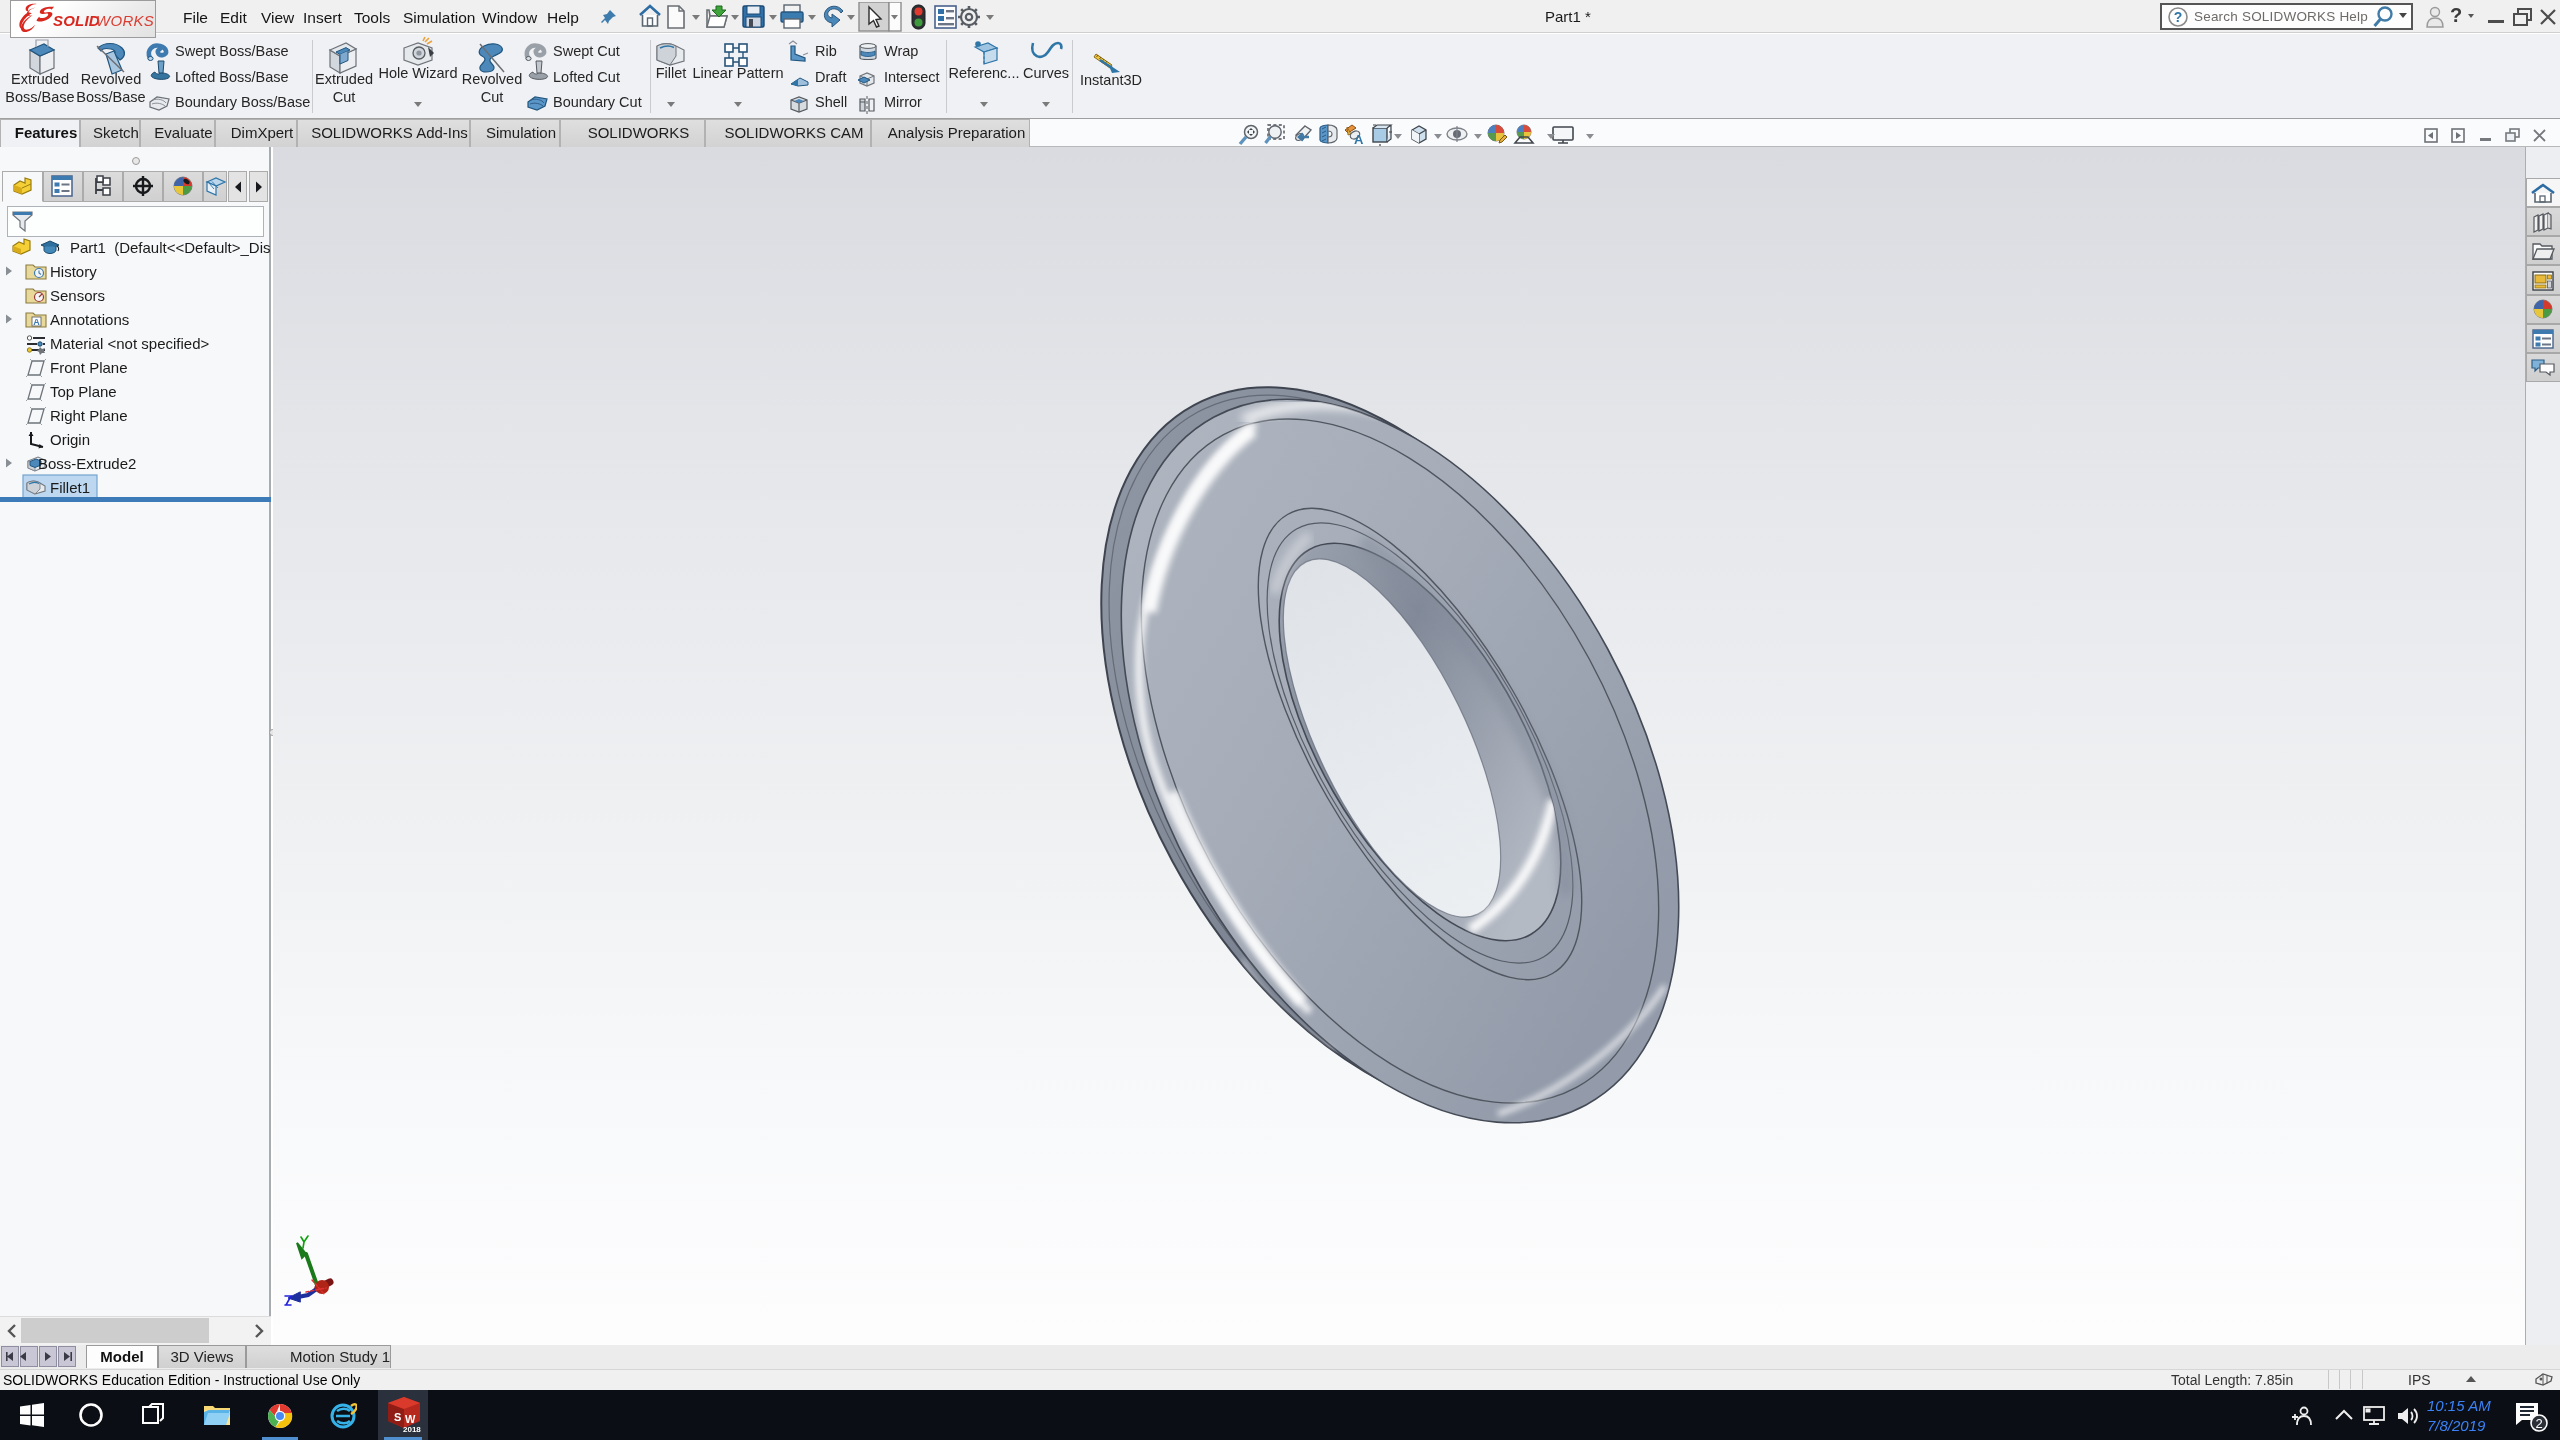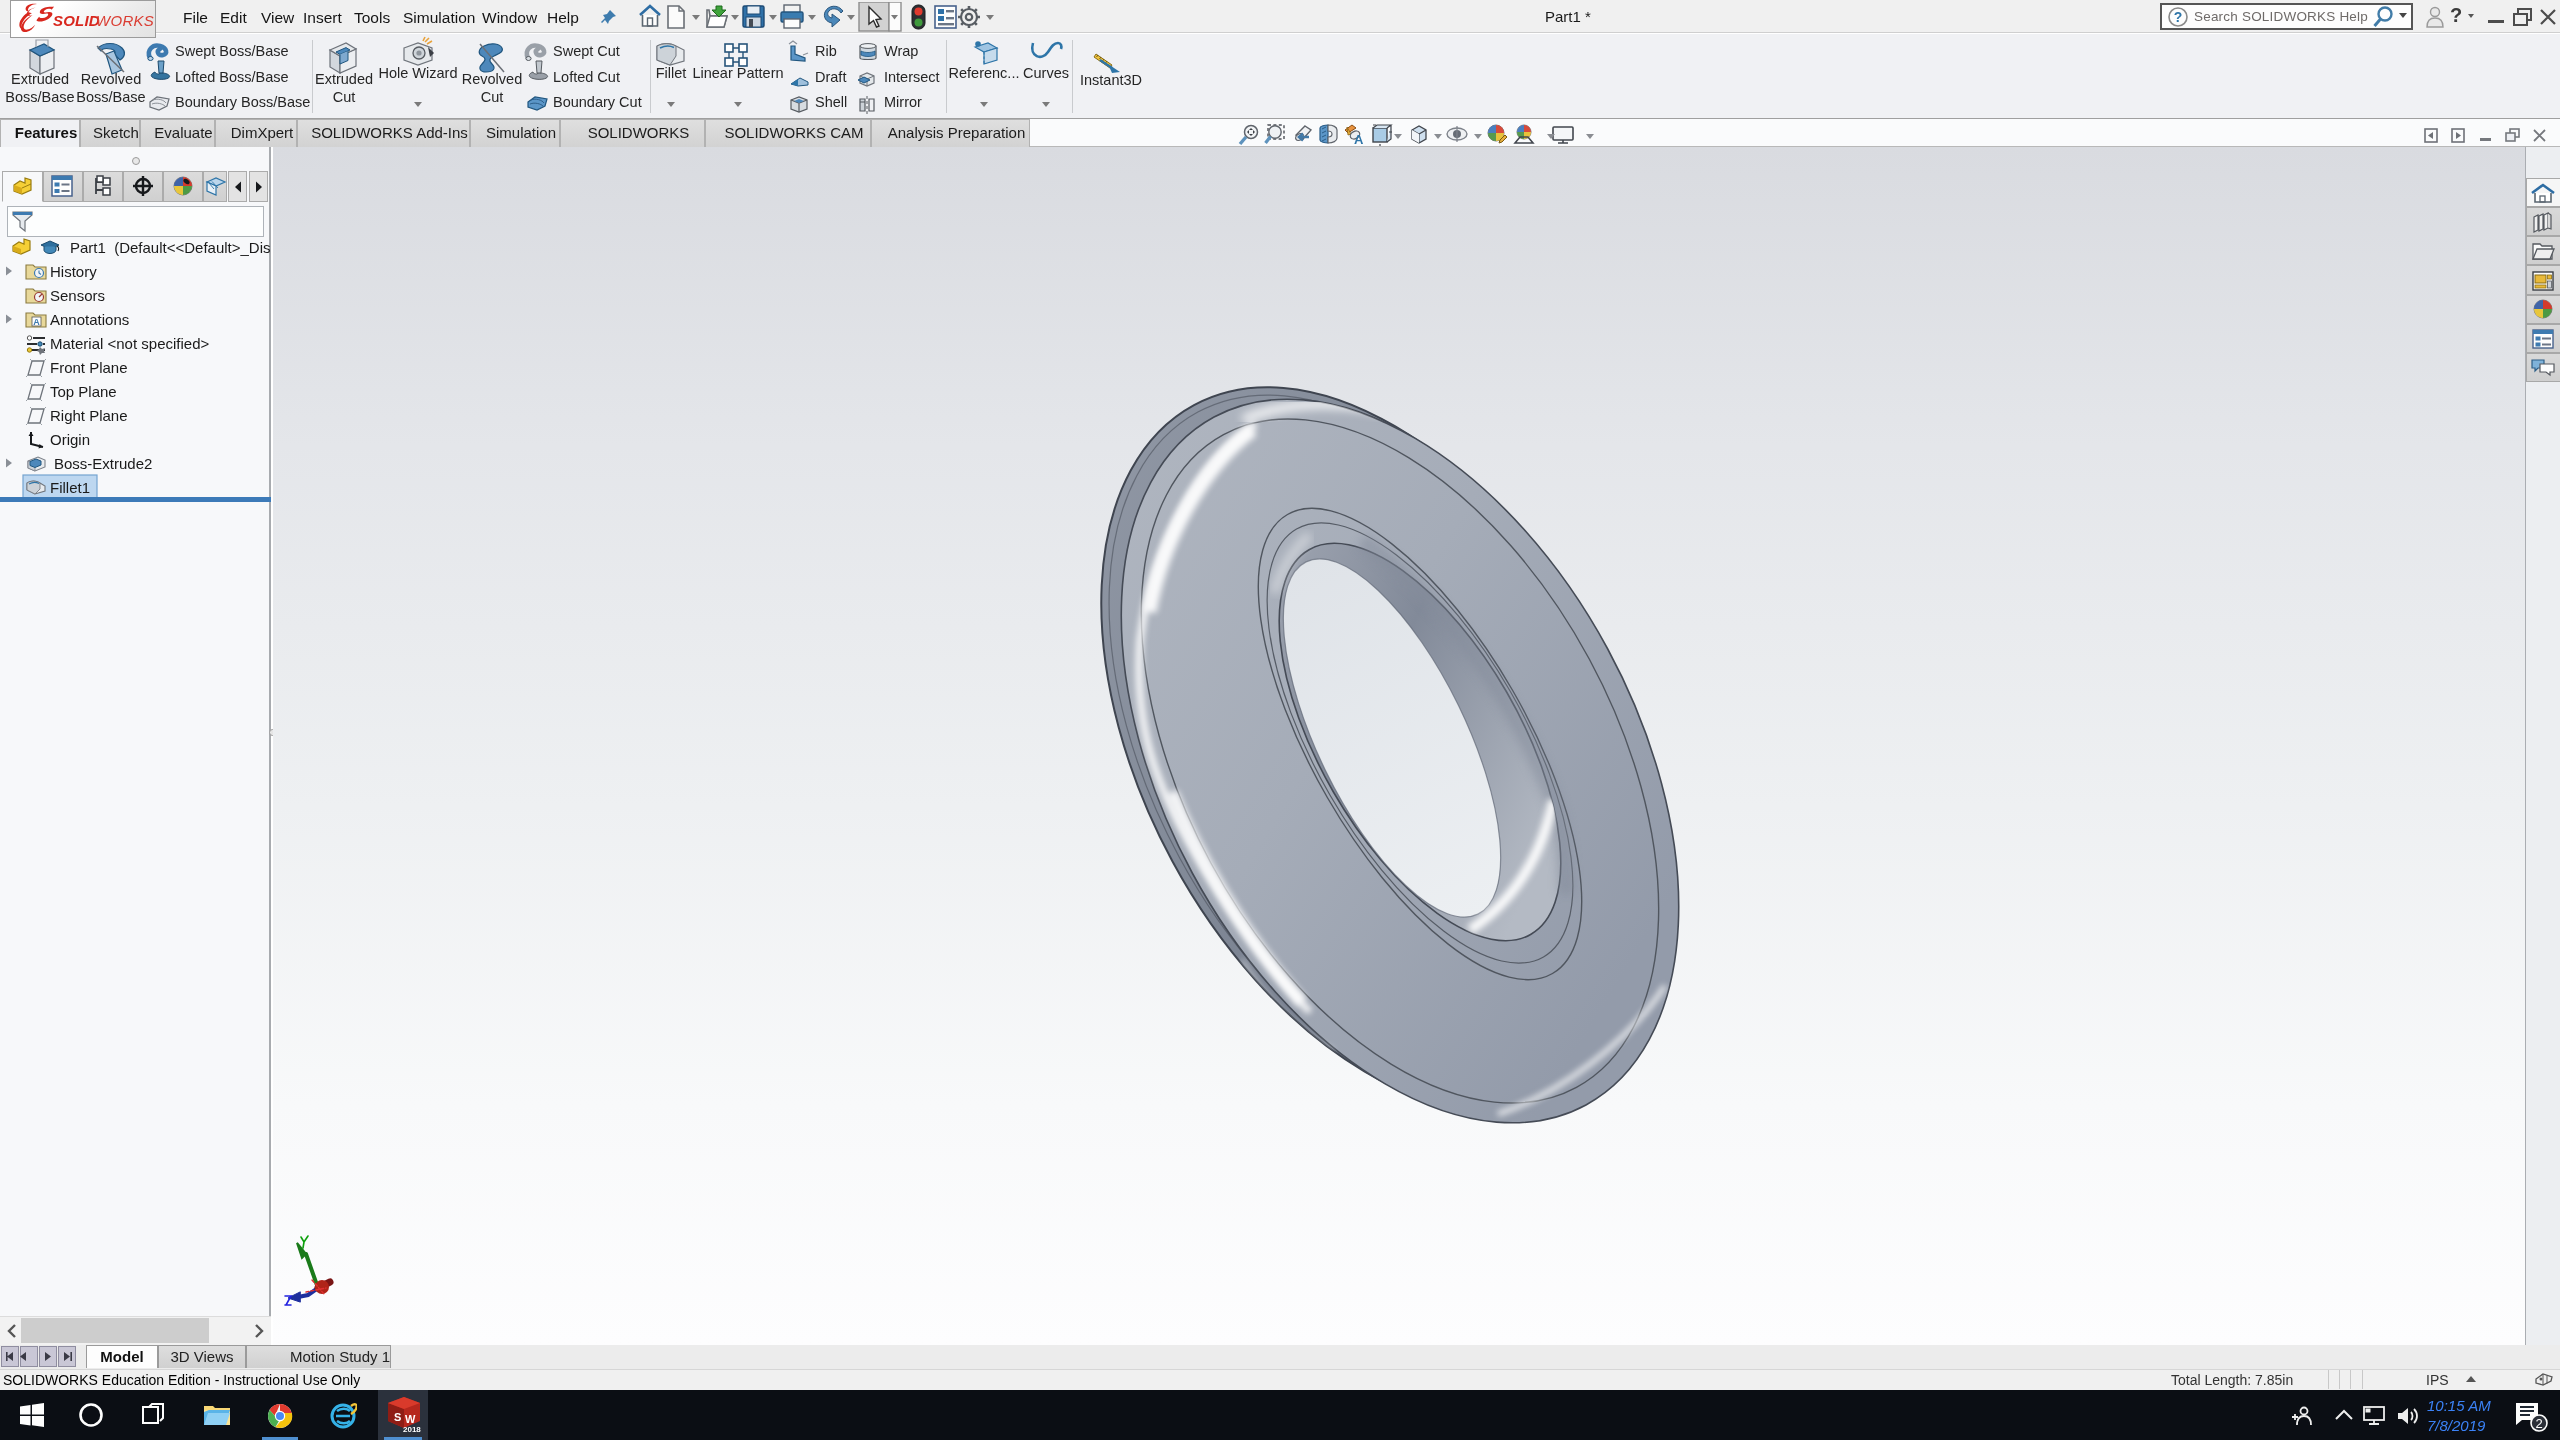--- a/index.html
+++ b/index.html
@@ -560,21 +560,21 @@
 </svg>
 <div class="tree-text" style="left:70px;top:239px;width:200px;overflow:hidden;">Part1&nbsp;&nbsp;(Default&lt;&lt;Default&gt;_Displa</div>
 <div class="tree-text" style="left:50px;top:263px;">History</div>
 <div class="tree-text" style="left:50px;top:287px;">Sensors</div>
 <div class="tree-text" style="left:50px;top:311px;">Annotations</div>
 <div class="tree-text" style="left:50px;top:335px;">Material &lt;not specified&gt;</div>
 <div class="tree-text" style="left:50px;top:359px;">Front Plane</div>
 <div class="tree-text" style="left:50px;top:383px;">Top Plane</div>
 <div class="tree-text" style="left:50px;top:407px;">Right Plane</div>
 <div class="tree-text" style="left:50px;top:431px;">Origin</div>
-<div class="tree-text" style="left:54px;top:455px;">Boss-Extrude2</div>
+<div class="tree-text" style="left:38px;top:455px;">Boss-Extrude2</div>
 <div class="tree-text" style="left:50px;top:479px;">Fillet1</div>
 <div class="abs" style="left:0px;top:497px;width:271px;height:5px;background:#3c7ab8;"></div>
 
 <div class="abs" style="left:0px;top:1316px;width:271px;height:29px;background:#f2f2f2;border-top:1px solid #dcdcdc;"></div>
 <svg class="abs" style="left:6px;top:1324px;" width="14" height="14" viewBox="0 0 14 14">
       <path d="M9 1 L3 7 L9 13" fill="none" stroke="#555" stroke-width="2.4"></path>
     </svg>
 <svg class="abs" style="left:251px;top:1324px;" width="14" height="14" viewBox="0 0 14 14">
       <path d="M5 1 L11 7 L5 13" fill="none" stroke="#555" stroke-width="2.4"></path>
     </svg>
@@ -765,21 +765,21 @@
 <div class="abs" style="left:158px;top:1345px;width:88px;height:23px;background:linear-gradient(#dedede,#d0d0d0);border:1px solid #9a9a9a;border-bottom:none;font-size:15px;color:#222;text-align:center;line-height:22px;">3D Views</div>
 <div class="abs" style="left:246px;top:1345px;width:145px;height:23px;background:linear-gradient(#dedede,#d0d0d0);border:1px solid #9a9a9a;border-bottom:none;font-size:15px;color:#222;text-align:right;line-height:22px;">Motion Study 1</div>
 </div>
 <div id="statusbar">
 <div class="abs" style="left:3px;top:1372px;font-size:14px;color:#000000;">SOLIDWORKS Education Edition - Instructional Use Only</div>
 <div class="abs" style="left:2171px;top:1372px;font-size:14px;color:#333;">Total Length: 7.85in</div>
 <div class="abs" style="left:2328px;top:1370px;width:1px;height:19px;background:#c8c8c8;"></div>
 <div class="abs" style="left:2339px;top:1370px;width:1px;height:19px;background:#c8c8c8;"></div>
 <div class="abs" style="left:2350px;top:1370px;width:1px;height:19px;background:#c8c8c8;"></div>
 <div class="abs" style="left:2362px;top:1370px;width:1px;height:19px;background:#c8c8c8;"></div>
-<div class="abs" style="left:2408px;top:1372px;font-size:14px;color:#333;margin-left:18px;">IPS</div>
+<div class="abs" style="left:2408px;top:1372px;font-size:14px;color:#333;">IPS</div>
 <div class="abs" style="left:2466px;top:1376px;width:0;height:0;border-left:5px solid transparent;border-right:5px solid transparent;border-bottom:6px solid #555;"></div>
 <svg class="abs" style="left:2534px;top:1371px;" width="20" height="17" viewBox="0 0 20 17">
       <path d="M2 8 L9 3 L18 6 L17 10 L9 14 L2 12 Z" fill="#f0f0f0" stroke="#555" stroke-width="1.3"></path>
       <circle cx="7" cy="8" r="1.5" fill="#555"></circle>
       <path d="M9 3 L9 14 M13 4.5 L13 12.5" stroke="#555" stroke-width="1"></path>
     </svg>
 </div>
 <div id="taskbar">
 
 <svg class="abs" style="left:20px;top:1403px;" width="24" height="24" viewBox="0 0 24 24">

